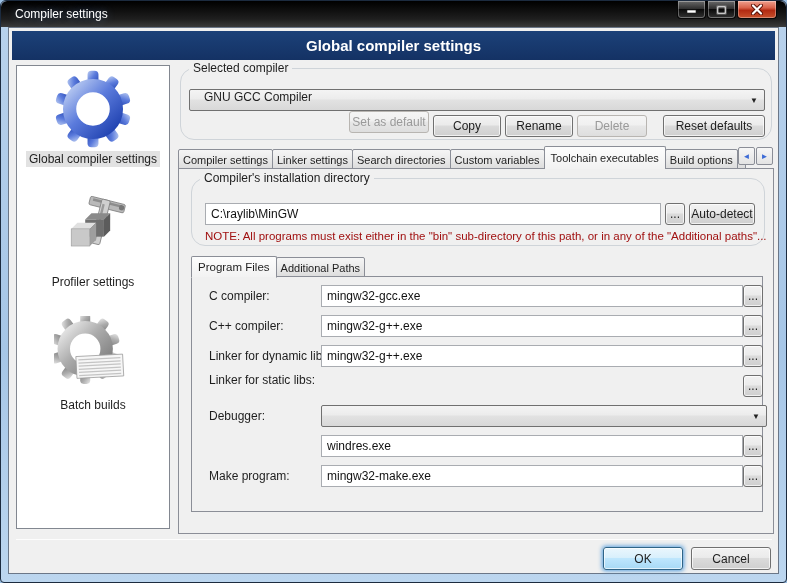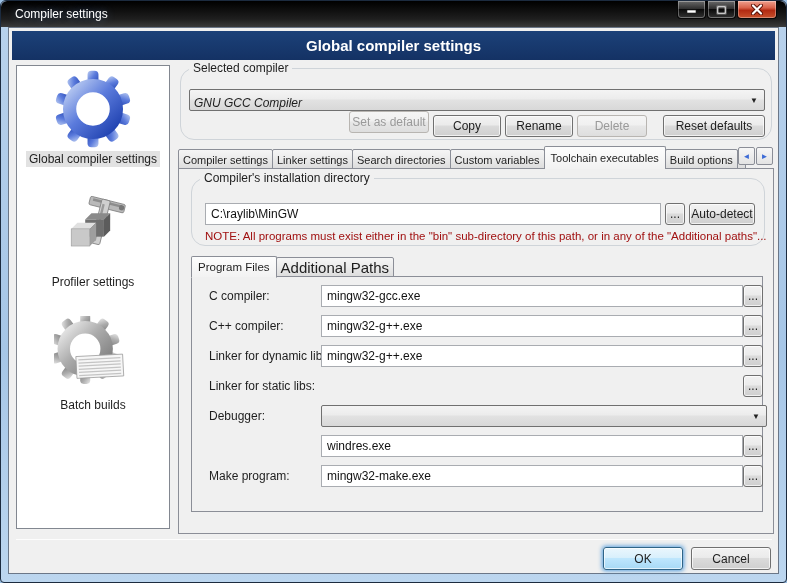--- a/index.html
+++ b/index.html
@@ -76,21 +76,21 @@
     background:linear-gradient(#eaf6fd 0%,#d9f0fc 45%,#bee6fd 50%,#a7d9f5 100%);
     box-shadow:0 0 4px 1px rgba(70,150,220,.9), inset 0 0 0 1px rgba(255,255,255,.65);
   }
   .tb {
     position:absolute; height:22px; border:1px solid #a9acb1; background:#fff;
     padding:0 5px; font-family:"Liberation Sans",sans-serif; font-size:12px; color:#111;
   }
   .combo {
     position:absolute; height:22px; border:1px solid #707070; border-radius:2px;
     background:linear-gradient(#f4f4f4 0%,#ececec 45%,#e2e2e2 50%,#d8d8d8 100%);
-    display:flex; align-items:flex-end; padding:0 20px 0 4px; font-size:12px; cursor:default; white-space:nowrap; overflow:hidden;font-style:italic;
+    display:flex; align-items:flex-start; padding:0 20px 0 14px; font-size:12px; cursor:default; white-space:nowrap; overflow:hidden;
   }
   .combo .arr { position:absolute; right:6px; top:50%; transform:translateY(-50%); font-size:8px; color:#222; }
   
   .tabs-row { position:absolute; display:flex; align-items:flex-end; }
   .tab {
     height:20px; line-height:20px; padding:0 4px; font-size:11px; white-space:nowrap; flex-shrink:0;
     background:linear-gradient(#f5f5f5,#ededed 40%,#dddddd); border:1px solid #8b8e97;
     border-radius:2px 2px 0 0; margin-right:-1px; color:#1e1e1e; cursor:default;
   }
   .tab.active {
@@ -273,21 +273,21 @@
             <span>...</span>
           </div>
         <div class="btn" style="left:497px; top:24px; width:66px;">
             <span>Auto-detect</span>
           </div>
         <span class="note" style="left:13px; top:51px;">NOTE: All programs must exist either in the "bin" sub-directory of this path, or in any of the "Additional paths"...</span>
       </div>
 
       <div class="tabs-row" style="left:12px; top:85px; height:23px;">
         <div class="tab active" style="font-size:11.5px; height:22px; line-height:21px;"><span>Program Files</span></div>
-        <div class="tab" style="font-size:15px;"><span>Additional Paths</span></div>
+        <div class="tab" style="font-size:11px;"><span>Additional Paths</span></div>
       </div>
 
       <div class="panel" style="left:12px; top:107px; width:572px; height:236px;">
 
         <span class="flabel" style="left:17px; top:8px;">C compiler:</span>
         <input class="tb" style="left: 129px; top: 8px; width: 422px;" value="mingw32-gcc.exe">
         <div class="btn" style="left:551px; top:8px; width:20px;">
             <span>...</span>
           </div>
 
@@ -296,21 +296,21 @@
         <div class="btn" style="left:551px; top:38px; width:20px;">
             <span>...</span>
           </div>
 
         <span class="flabel" style="left:17px; top:68px;">Linker for dynamic libs:</span>
         <input class="tb" style="left: 129px; top: 68px; width: 422px;" value="mingw32-g++.exe">
         <div class="btn" style="left:551px; top:68px; width:20px;">
             <span>...</span>
           </div>
 
-        <span class="flabel" style="left:17px; top:98px;">Linker for static libs:</span>
+        <span class="flabel" style="left:17px; top:92px;">Linker for static libs:</span>
         <div class="btn" style="left:551px; top:98px; width:20px;">
             <span>...</span>
           </div>
 
         <span class="flabel" style="left:17px; top:128px;">Debugger:</span>
         <div class="combo" style="left:129px; top:128px; width:446px;">
           <span class="arr">▼</span>
         </div>
 
         <input class="tb" style="left: 129px; top: 158px; width: 422px;" value="windres.exe">

